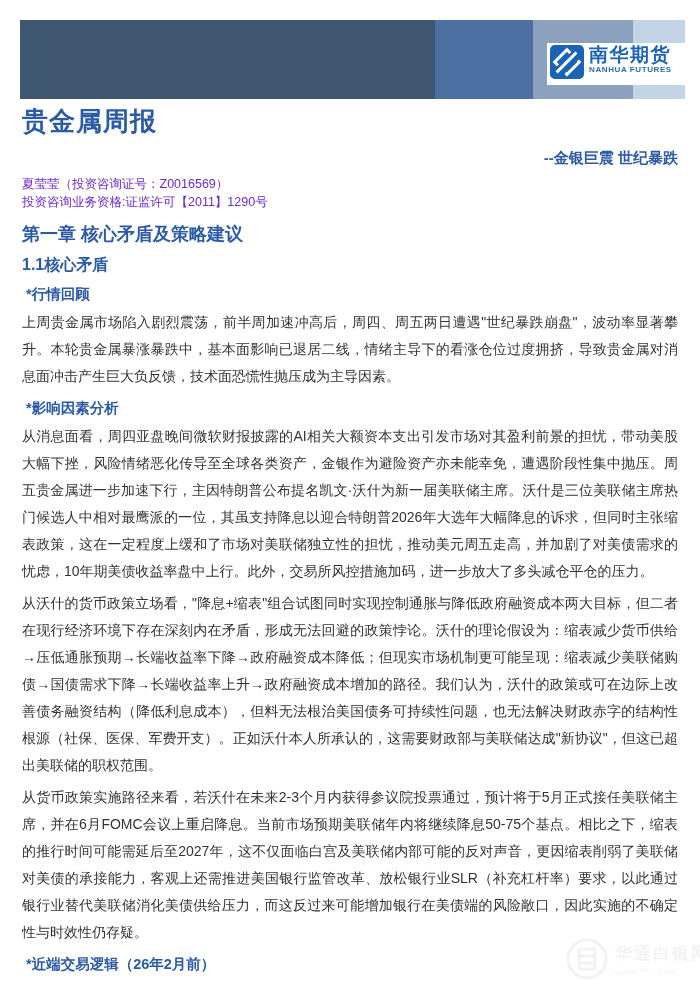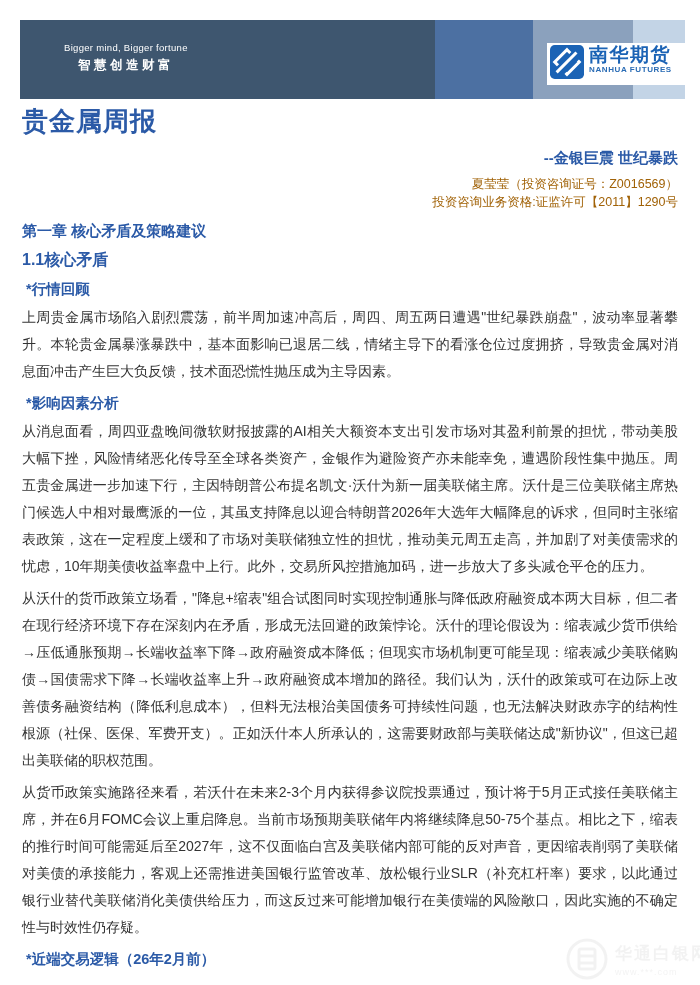--- a/index.html
+++ b/index.html
@@ -21,22 +21,22 @@
     background:#ffffff; display:flex; padding:2px 3px;
   }
   .logo-icon { flex:0 0 auto; }
   .logo-text { margin-left:5px; line-height:1; }
   .logo-zh { font-size:19px; font-weight:bold; color:#1b63b5; letter-spacing:1.5px; white-space:nowrap; }
   .logo-en { font-size:8px; font-weight:bold; color:#2a6cb5; letter-spacing:0.6px; margin-top:2px; white-space:nowrap; }
   
   .content { position:absolute; left:22px; right:22px; top:104px; }
   .title { margin:0; font-size:26px; font-weight:bold; color:#2b5aa7; letter-spacing:1px; }
   .subtitle { text-align:right; font-size:15px; font-weight:bold; color:#2b5aa7; margin-top:10px; }
-  .meta { text-align:right; font-size:12.5px; color:#a16207; line-height:18px; margin-top:7px; }
-  .chapter { margin:11px 0 0; font-size:15px; font-weight:bold; color:#2b5aa7; }
+  .meta { text-align:left; font-size:12.5px; color:#6d28d9; line-height:18px; margin-top:7px; }
+  .chapter { margin:11px 0 0; font-size:18px; font-weight:bold; color:#2b5aa7; }
   .section { margin:9px 0 0; font-size:16px; font-weight:bold; color:#2b5aa7; }
   .subhead { margin:9px 0 0; font-size:14.5px; font-weight:bold; color:#2b5aa7; padding-left:4px; }
   .body-p { margin:5px 0 0; font-size:14px; line-height:27px; color:#333333; text-align:justify; }
   
   .watermark {
     position:absolute; right:-10px; bottom:4px; display:flex; align-items:center;
     opacity:0.10; color:#8a8a8a; pointer-events:none;
   }
   .wm-text { margin-left:6px; }
   .wm-name { font-size:17px; font-weight:bold; letter-spacing:2px; }
@@ -46,24 +46,20 @@
 <body>
 
 <div class="page">
 
   <header class="banner">
     <div class="seg1"></div>
     <div class="seg2"></div>
     <div class="seg3"></div>
     <div class="seg4"></div>
 
-    <div class="slogan">
-      <div class="slogan-en">Bigger mind, Bigger fortune</div>
-      <div class="slogan-zh">智慧创造财富</div>
-    </div>
 
     <div class="logo-plate">
       <svg class="logo-icon" width="34" height="34" viewBox="0 0 36 36" xmlns="http://www.w3.org/2000/svg">
         <rect x="0" y="0" width="36" height="36" rx="5" fill="#1b63b5"></rect>
         <path d="M18 5 L31 18 L18 31 L5 18 Z" fill="none" stroke="#ffffff" stroke-width="3.2"></path>
         <path d="M3 27 L25 5 L33 13 L11 35 Z" fill="#1b63b5"></path>
         <path d="M7 29 L28 8" stroke="#ffffff" stroke-width="3.2" fill="none"></path>
       </svg>
       <div class="logo-text">
         <div class="logo-zh">南华期货</div>

